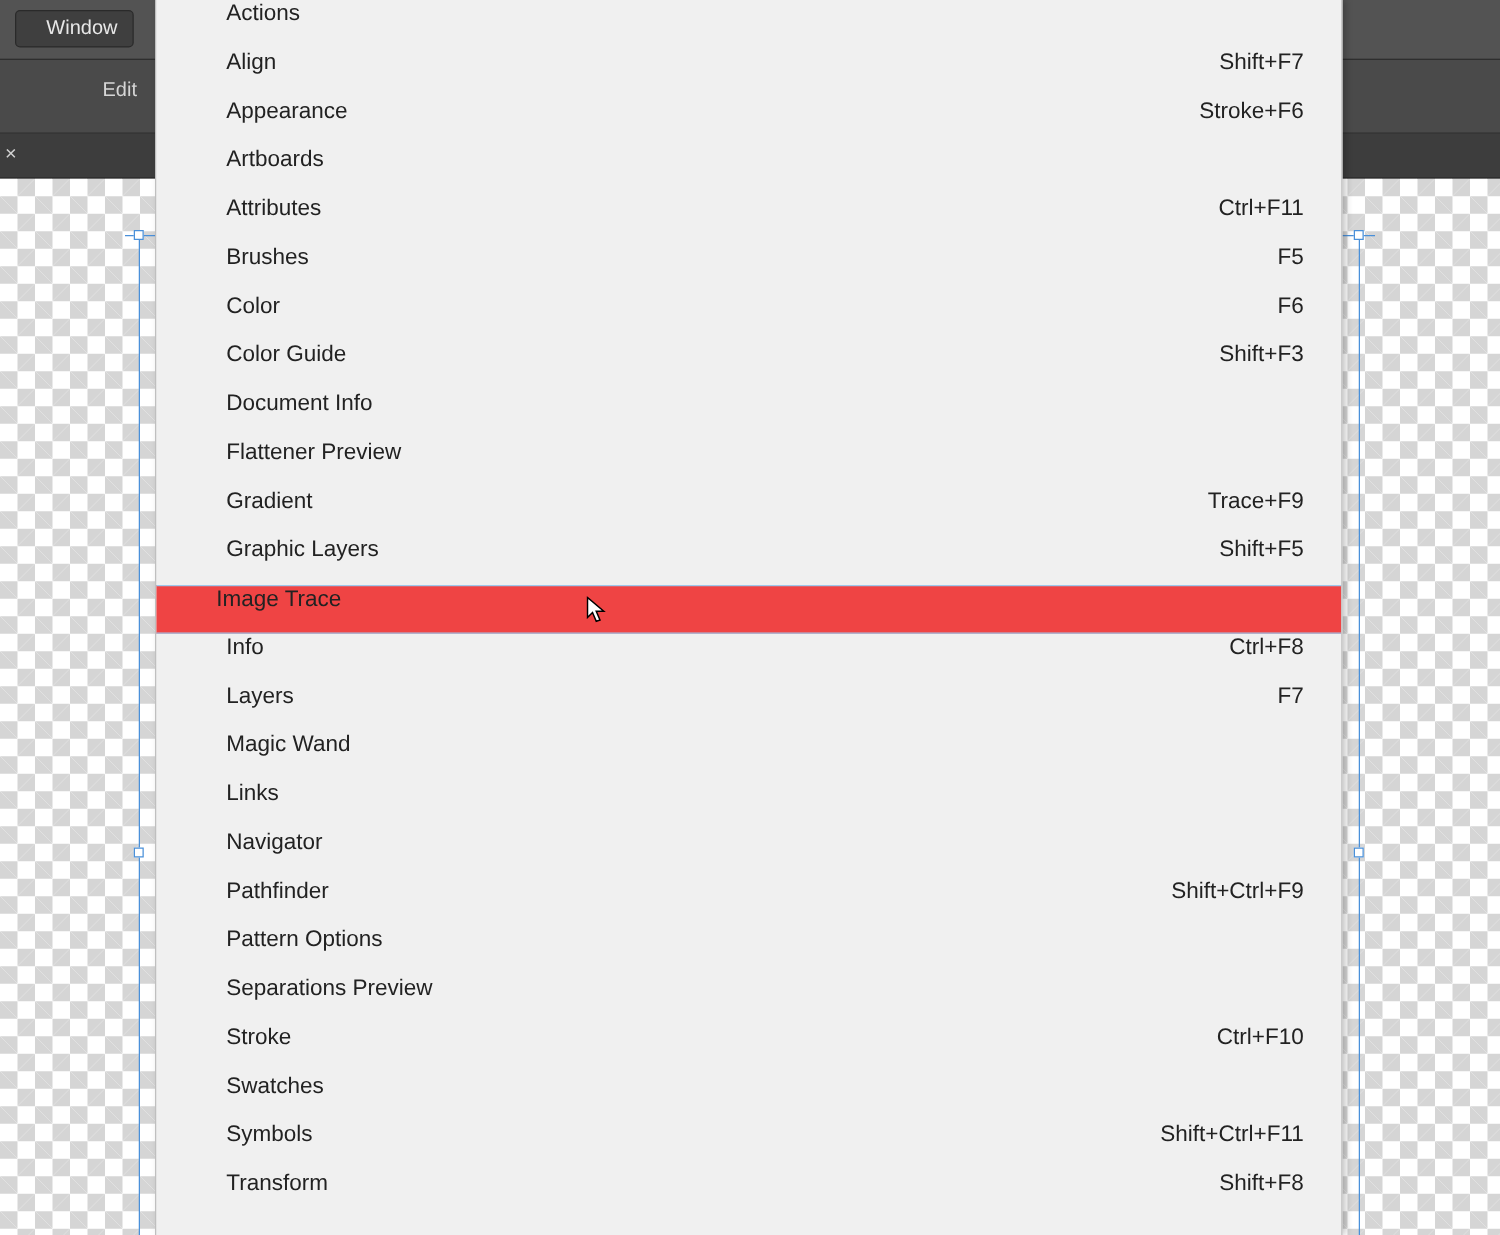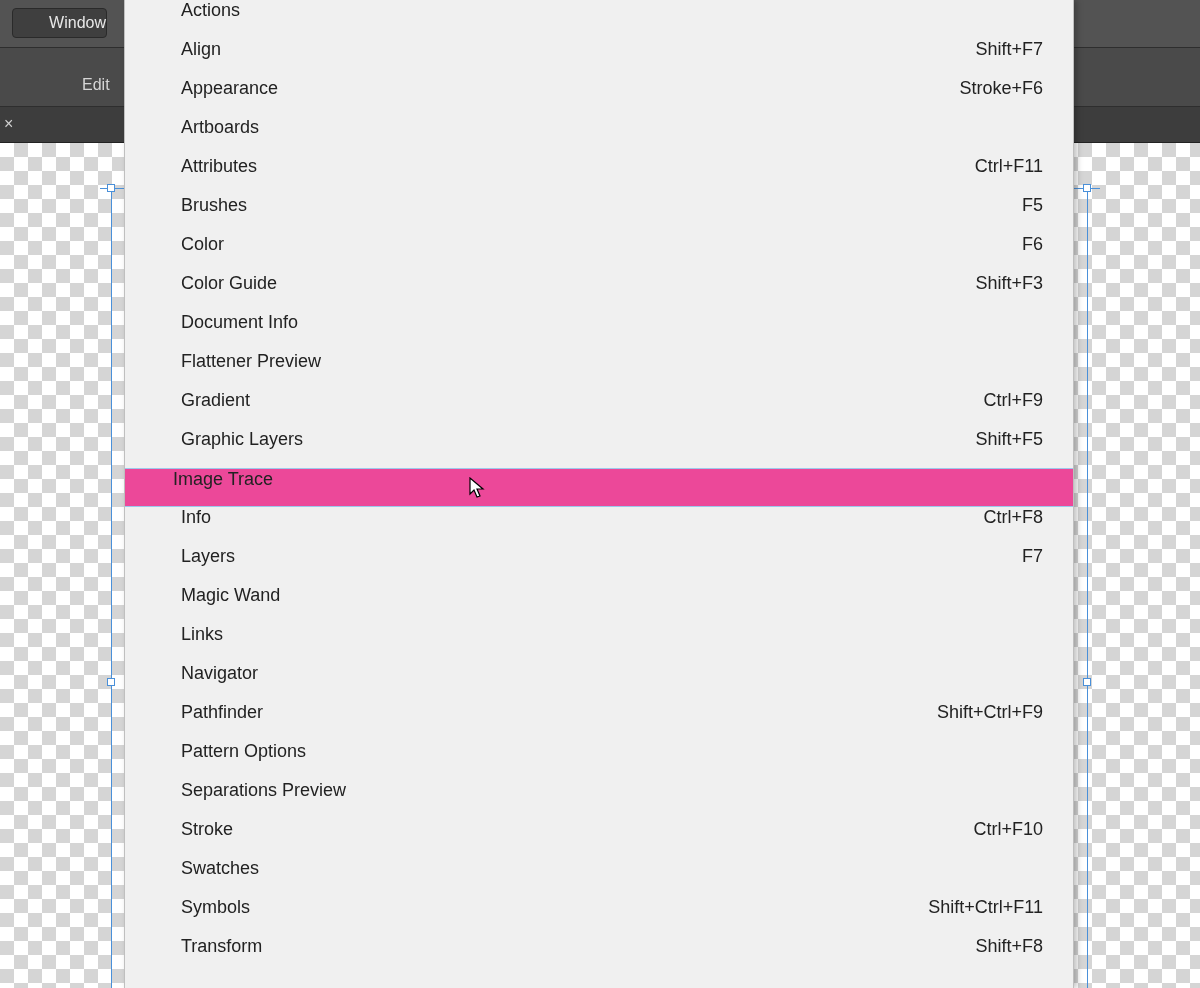--- a/index.html
+++ b/index.html
@@ -21,33 +21,33 @@
     position: absolute;
     left: 12px; top: 8px;
     width: 95px; height: 30px;
     background: #3f3f3f;
     border: 1px solid #2a2a2a;
     border-radius: 4px;
     color: #e8e8e8;
     font-size: 16px;
     line-height: 28px;
     padding-left: 12px;
-    text-align: right;
+    text-align: center;
   }
   .subbar {
     position: absolute;
     top: 47px; left: 0; right: 0;
     height: 60px;
     background: #4a4a4a;
     border-top: 1px solid #2e2e2e;
     border-bottom: 1px solid #2e2e2e;
   }
   .subbar .partial-edit {
     position: absolute;
-    left: 82px; top: 28px;
+    left: 82px; top: 16px;
     color: #d6d6d6;
     font-size: 16px;
   }
   .tabstrip {
     position: absolute;
     top: 107px; left: 0; right: 0;
     height: 36px;
     background: #3d3d3d;
     border-bottom: 1px solid #222;
   }
@@ -102,21 +102,21 @@
     display: flex;
     justify-content: space-between;
     align-items: flex-start;
     height: 39px;
     padding: 0 30px 0 56px;
     font-size: 18px;
     color: #222;
     cursor: default;
   }
   .menu-item.highlight {
-    background: #ec4899;
+    background: #ef4444;
     border-top: 1px solid #9dc8ec;
     border-bottom: 1px solid #9dc8ec;
     padding-left: 48px;
   }
   .menu-item .shortcut {
     color: #222;
     font-size: 18px;
   }
   .cursor-arrow {
     position: absolute;
@@ -188,21 +188,21 @@
       <div class="menu-item">
         <span>Document Info</span>
         <span class="shortcut"></span>
       </div>
       <div class="menu-item">
         <span>Flattener Preview</span>
         <span class="shortcut"></span>
       </div>
       <div class="menu-item">
         <span>Gradient</span>
-        <span class="shortcut">Ctrl+F9</span>
+        <span class="shortcut">Trace+F9</span>
       </div>
       <div class="menu-item">
         <span>Graphic Layers</span>
         <span class="shortcut">Shift+F5</span>
       </div>
       <div class="menu-item highlight">
         <span>Image Trace</span>
         <span class="shortcut"></span>
       </div>
       <div class="menu-item">

